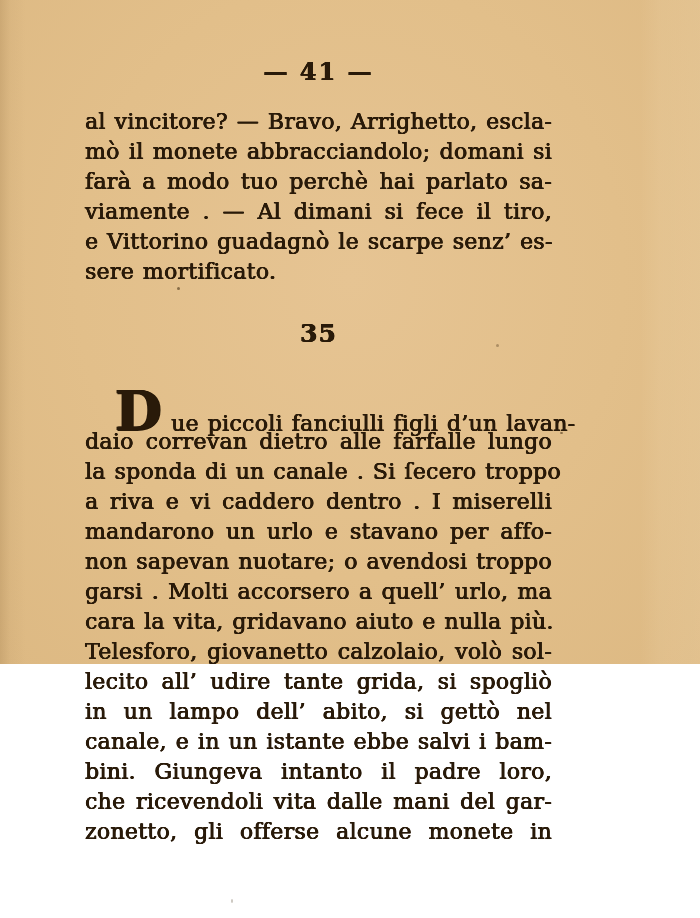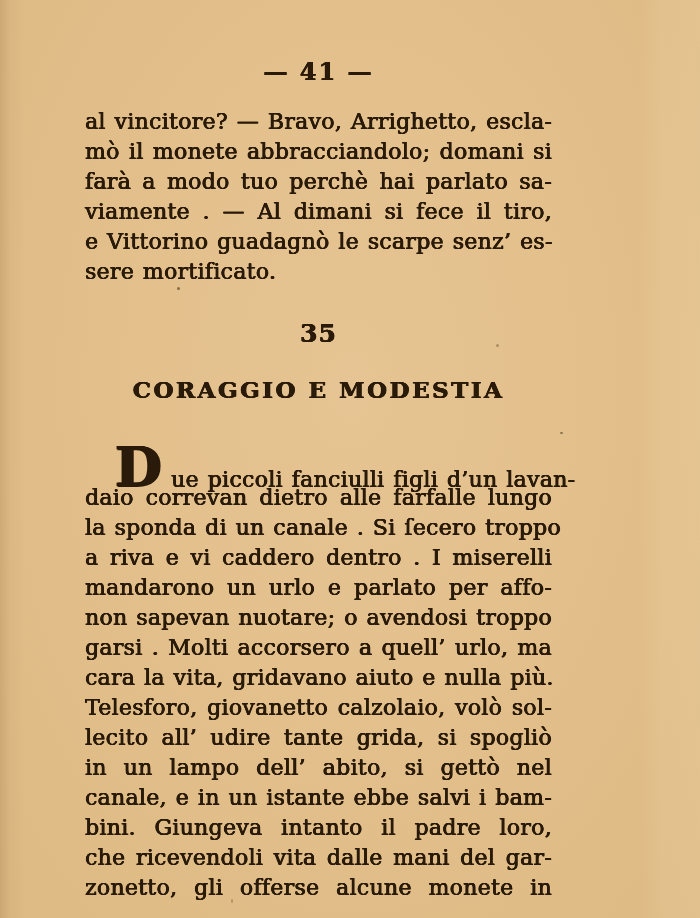--- a/index.html
+++ b/index.html
@@ -8,21 +8,21 @@
   }
   body {
     width: 700px;
     height: 918px;
     overflow: hidden;
     font-family: "DejaVu Serif", "Liberation Serif", serif;
   }
   .book-page {
     position: relative;
     width: 700px;
-    height: 918px;
+    height: 664px;
     background-color: #e2bf8b;
     background-image:
       linear-gradient(90deg, rgba(120,85,40,0.18) 0px, rgba(120,85,40,0.05) 10px, rgba(120,85,40,0) 26px),
       linear-gradient(90deg, rgba(255,240,210,0) 640px, rgba(255,240,210,0.10) 660px, rgba(255,240,210,0.14) 700px),
       radial-gradient(ellipse at 50% 42%, #e6c493 0%, #e2bf8a 55%, #ddb983 100%);
     color: #291a09;
     box-sizing: border-box;
   }
   .column {
     position: absolute;
@@ -118,30 +118,29 @@
       <div class="text-line ink">al vincitore? — Bravo, Arrighetto, escla-</div>
       <div class="text-line ink">mò il monete abbracciandolo; domani si</div>
       <div class="text-line ink">farà a modo tuo perchè hai parlato sa-</div>
       <div class="text-line ink">viamente . — Al dimani si fece il tiro,</div>
       <div class="text-line ink">e Vittorino guadagnò le scarpe senz’ es-</div>
       <div class="text-line short-last ink">sere mortificato.</div>
     </div>
 
     <div class="section-number ink">35</div>
 
-    <div class="story-title ink">CORAGGIO E MODESTIA</div>
 
     <div class="paragraph story-body">
       <div class="text-line ink">
         <span class="drop-cap">D</span><span>ue piccoli fanciulli figli d’un lavan-</span>
       </div>
       <div class="text-line ink">daio correvan dietro alle farfalle lungo</div>
       <div class="text-line ink">la sponda di un canale . Si ſecero troppo</div>
       <div class="text-line ink">a riva e vi caddero dentro . I miserelli</div>
-      <div class="text-line ink">mandarono un urlo e parlato per affo-</div>
+      <div class="text-line ink">mandarono un urlo e stavano per affo-</div>
       <div class="text-line ink">non sapevan nuotare; o avendosi troppo</div>
       <div class="text-line ink">garsi . Molti accorsero a quell’ urlo, ma</div>
       <div class="text-line ink">cara la vita, gridavano aiuto e nulla più.</div>
       <div class="text-line ink">Telesforo, giovanetto calzolaio, volò sol-</div>
       <div class="text-line ink">lecito all’ udire tante grida, si spogliò</div>
       <div class="text-line ink">in un lampo dell’ abito, si gettò nel</div>
       <div class="text-line ink">canale, e in un istante ebbe salvi i bam-</div>
       <div class="text-line ink">bini. Giungeva intanto il padre loro,</div>
       <div class="text-line ink">che ricevendoli vita dalle mani del gar-</div>
       <div class="text-line ink">zonetto, gli offerse alcune monete in</div>

